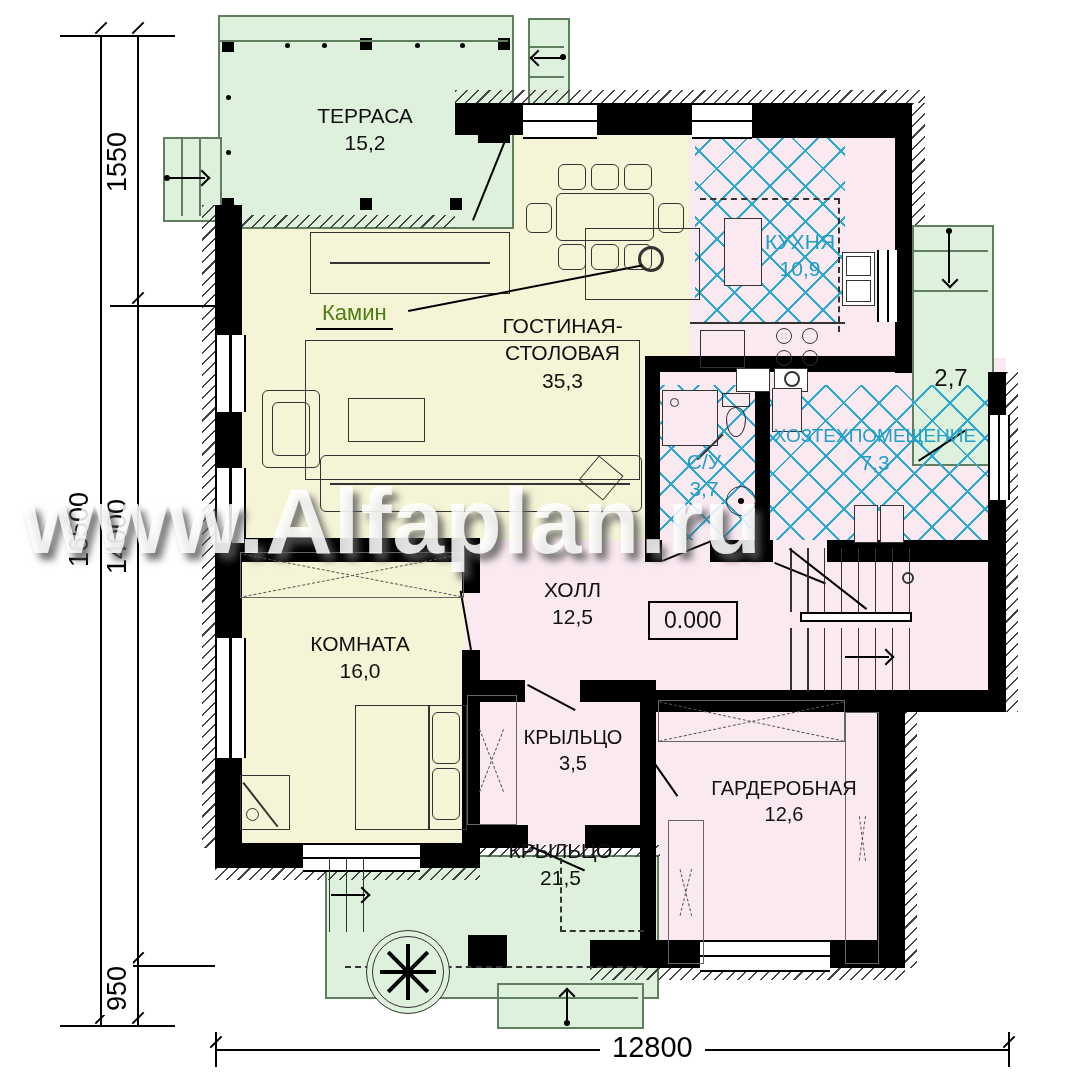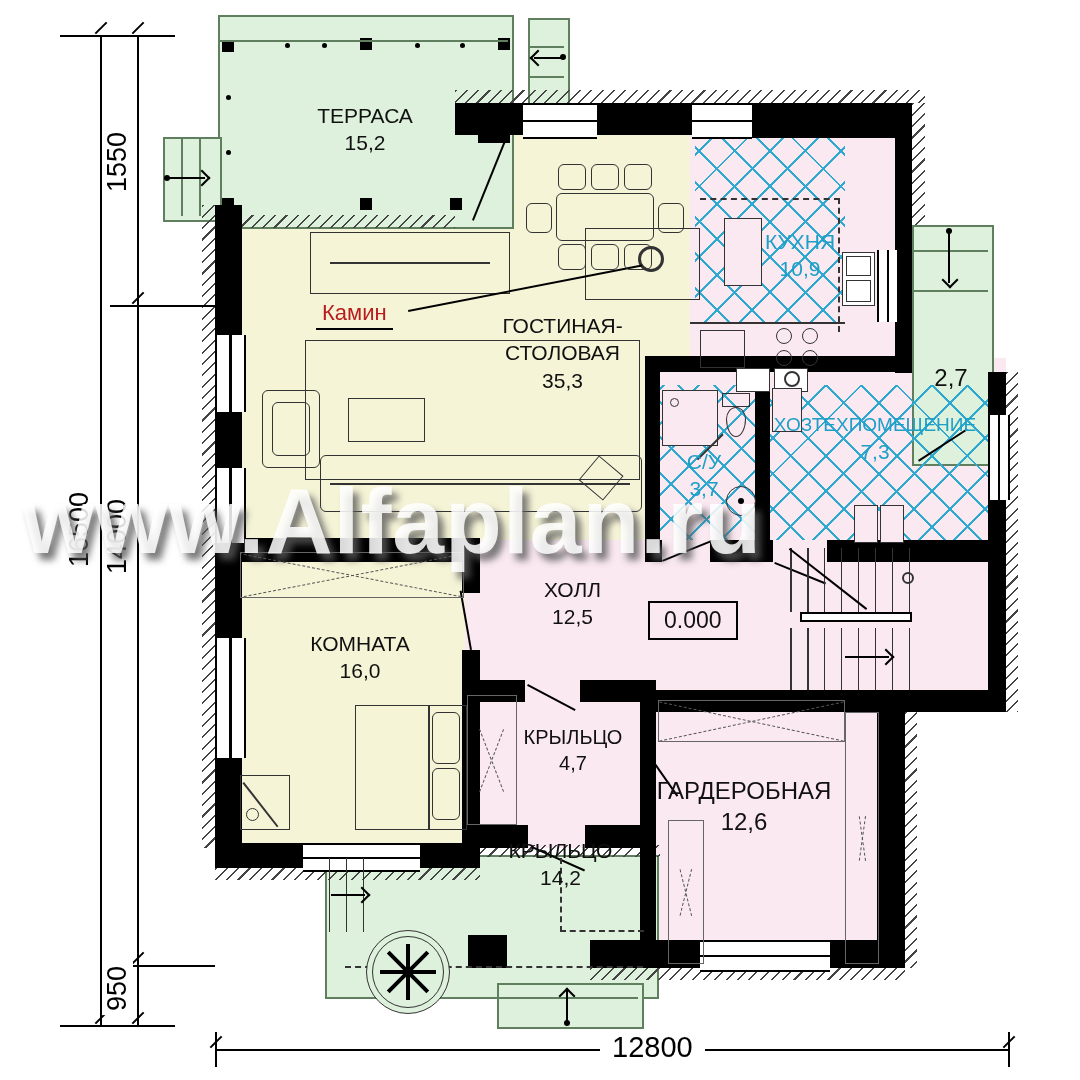--- a/index.html
+++ b/index.html
@@ -33,21 +33,21 @@
   .ward::after{transform:rotate(calc(var(--a) * -1))}
   .lbl{position:absolute;text-align:center;color:#111;line-height:1.3;z-index:6;font-size:21px}
   .blue{color:#1d9fc6}
   .dim{position:absolute;background:#000;z-index:6}
   .tick{position:absolute;width:16px;height:2px;background:#000;transform:rotate(-45deg);z-index:7}
   .vtext{position:absolute;writing-mode:vertical-rl;transform:rotate(180deg);font-size:27px;background:#fff;z-index:7;padding:4px 0;color:#000}
   .htext{position:absolute;font-size:29px;background:#fff;z-index:7;padding:0 12px;color:#000}
   .wm{position:absolute;left:22px;top:468px;z-index:9;font-weight:bold;font-size:93px;letter-spacing:1px;white-space:nowrap;
       color:rgba(255,255,255,.85);text-shadow:6px 7px 7px rgba(90,90,90,.8)}
   #title{position:absolute;left:646px;top:3px;font-size:30px;font-weight:bold;border-bottom:3px solid #000;padding-bottom:3px;z-index:6;color:#000}
-  .kamin{position:absolute;left:316px;top:300px;font-size:22px;border-bottom:2px solid #000;padding:0 6px 2px 6px;z-index:6;color:#b91c1c}
+  .kamin{position:absolute;left:316px;top:300px;font-size:22px;border-bottom:2px solid #000;padding:0 6px 2px 6px;z-index:6;color:#4d7c0f}
   .elev{position:absolute;left:648px;top:601px;border:2.5px solid #000;padding:4px 14px;font-size:23px;z-index:6;background:#fbe9f2;color:#111}
   .bar{position:absolute;width:56px;height:4px;background:#000;z-index:5}
 </style>
 </head>
 <body>
 
 <div id="plan">
 
 
   <div class="room cream" style="left:232px;top:120px;width:466px;height:422px"></div>
@@ -269,43 +269,43 @@
     <div>КУХНЯ</div>
     <div>10,9</div>
   </div>
   <div class="lbl" style="left:912px;top:362px;width:78px;font-size:24px">
     <div>2,7</div>
   </div>
   <div class="lbl blue" style="left:658px;top:448px;width:92px">
     <div>С/У</div>
     <div>3,7</div>
   </div>
-  <div class="lbl blue" style="left:770px;top:413px;width:210px;font-size:19px">
+  <div class="lbl blue" style="left:770px;top:424px;width:210px;font-size:19px">
     <div>ХОЗТЕХПОМЕЩЕНИЕ</div>
     <div style="font-size:21px">7,3</div>
   </div>
   <div class="lbl" style="left:505px;top:576px;width:135px">
     <div>ХОЛЛ</div>
     <div>12,5</div>
   </div>
   <div class="lbl" style="left:280px;top:630px;width:160px">
     <div>КОМНАТА</div>
     <div>16,0</div>
   </div>
   <div class="lbl" style="left:498px;top:724px;width:150px;font-size:20px">
     <div>КРЫЛЬЦО</div>
-    <div>4,7</div>
-  </div>
-  <div class="lbl" style="left:650px;top:775px;width:188px;font-size:24px">
+    <div>3,5</div>
+  </div>
+  <div class="lbl" style="left:690px;top:775px;width:188px;font-size:20px">
     <div>ГАРДЕРОБНАЯ</div>
     <div>12,6</div>
   </div>
   <div class="lbl" style="left:478px;top:837px;width:165px">
     <div>КРЫЛЬЦО</div>
-    <div>14,2</div>
+    <div>21,5</div>
   </div>
   <div class="kamin">Камин</div>
 
   <div class="dim" style="left:100px;top:35px;width:1.5px;height:990px"></div>
   <div class="dim" style="left:137px;top:35px;width:1.5px;height:990px"></div>
   <div class="dim" style="left:60px;top:35px;width:115px;height:1.5px"></div>
   <div class="dim" style="left:110px;top:305px;width:105px;height:1.5px"></div>
   <div class="dim" style="left:110px;top:965px;width:105px;height:1.5px"></div>
   <div class="dim" style="left:60px;top:1025px;width:115px;height:1.5px"></div>
   <div class="tick" style="left:93px;top:27px"></div>

